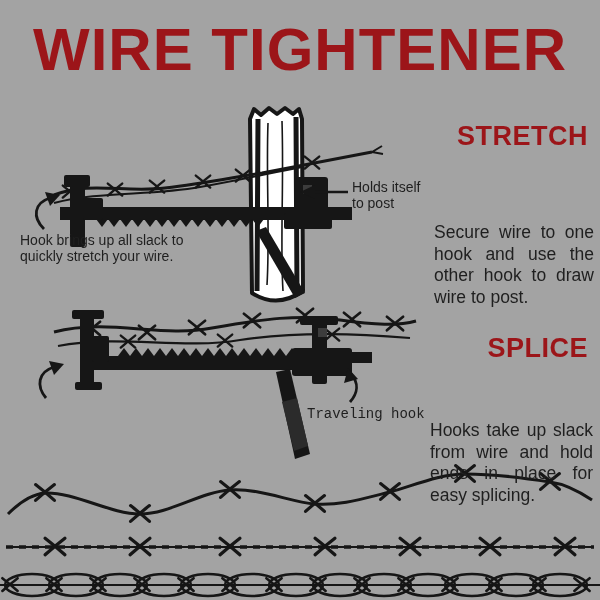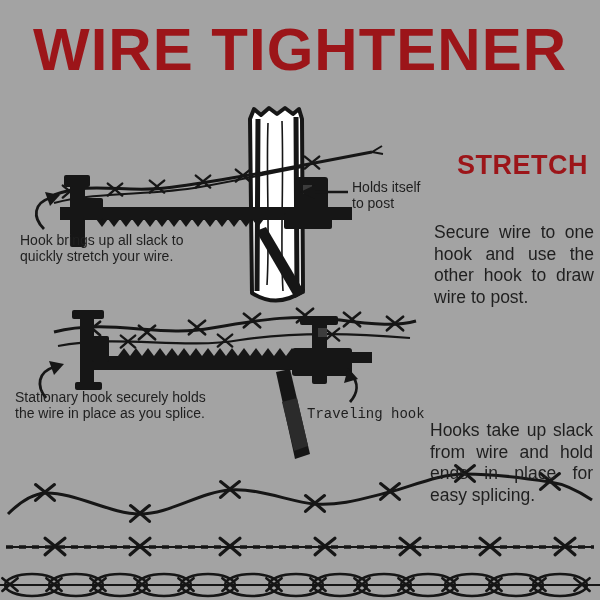--- a/index.html
+++ b/index.html
@@ -195,29 +195,28 @@
       <use href="#b3" transform="translate(318,133) scale(0.85)"></use>
       <use href="#b3" transform="translate(362,133) scale(0.85)"></use>
       <use href="#b3" transform="translate(406,133) scale(0.85)"></use>
       <use href="#b3" transform="translate(450,133) scale(0.85)"></use>
       <use href="#b3" transform="translate(494,133) scale(0.85)"></use>
       <use href="#b3" transform="translate(538,133) scale(0.85)"></use>
       <use href="#b3" transform="translate(582,133) scale(0.85)"></use>
     </g>
   </svg>
 
-  <div class="col-heading" style="top:151px;">STRETCH</div>
+  <div class="col-heading" style="top:122px;">STRETCH</div>
   <div class="col-body" style="left:434px;top:174px;">Secure wire to one hook and use the other hook to draw wire to post.</div>
 
   <div class="annotation" style="left:20px;top:233px;">Hook brings up all slack to
 quickly stretch your wire.</div>
 
   <div class="annotation" style="left:352px;top:180px;">Holds itself
 to post</div>
 
+  <div class="col-heading" style="top:334px;">SPLICE</div>
   <div class="col-body" style="left:430px;top:372px;width:163px;">Hooks take up slack from wire and hold ends in place for easy splicing.</div>
 
-  <div class="annotation" style="left:15px;top:390px;">Stationary hook securely holds
-the wire in place as you splice.</div>
 
   <div class="annotation" style="left:307px;top:407px;font-family:Liberation Mono, monospace;">Traveling hook</div>
 
 </div>
 
 </body></html>

